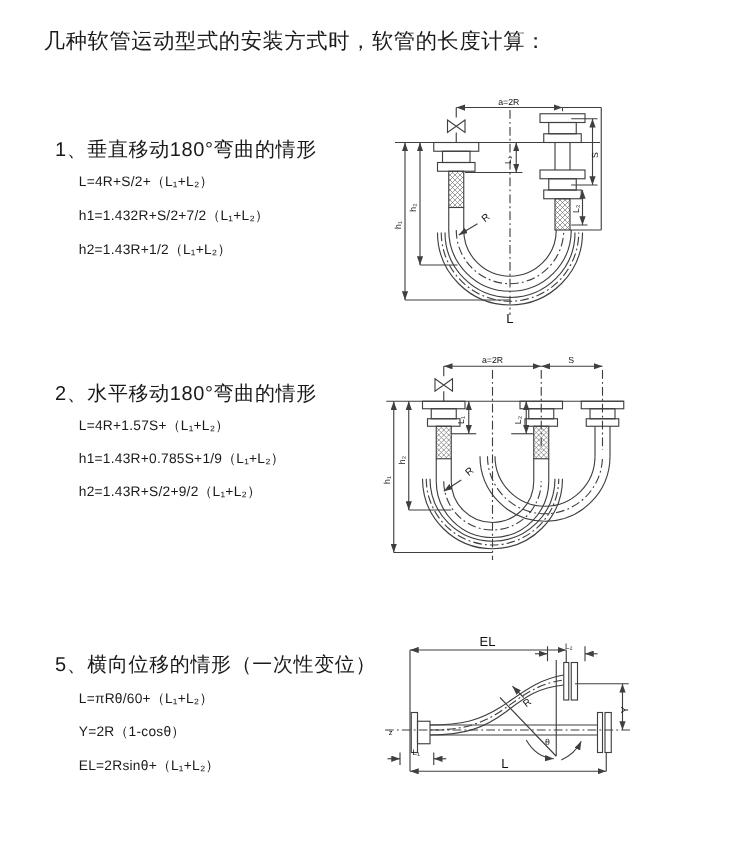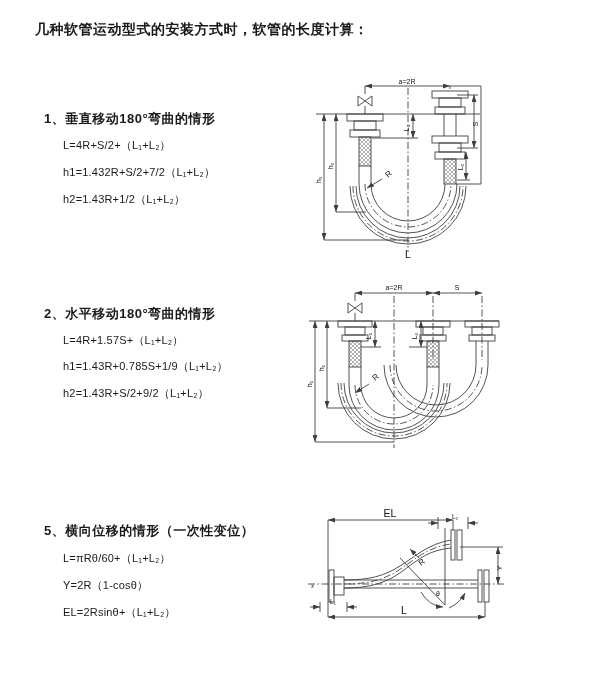--- a/index.html
+++ b/index.html
@@ -1,20 +1,20 @@
 <!DOCTYPE html>
 <html><head>
 <meta charset="utf-8">
 <style>
   html,body{margin:0;padding:0}
   body{width:600px;height:675px;background:#ffffff;position:relative;
        font-family:"Liberation Sans","DejaVu Sans",sans-serif;color:#1a1a1a;overflow:hidden}
   .abs{position:absolute;white-space:nowrap}
-  .title{font-size:14px;font-weight:bold;letter-spacing:.5px}
-  .heading{font-size:13px;font-weight:bold;letter-spacing:.5px}
+  .title{font-size:17px;font-weight:normal;letter-spacing:.5px}
+  .heading{font-size:16px;font-weight:normal;letter-spacing:.5px}
   .formula{font-size:11px;letter-spacing:.2px}
   svg{position:absolute;overflow:visible}
   g.st{stroke:#3f3f3f;stroke-width:.9;fill:none;stroke-linecap:butt}
   .dd{stroke-dasharray:7 2.5 1.5 2.5}
   svg text{fill:#111;stroke:none;font-family:"Liberation Sans","DejaVu Sans",sans-serif;font-size:7px}
   text.big{font-size:10.5px}
   text.mid{font-size:8px}
 </style>
 </head>
 <body>

